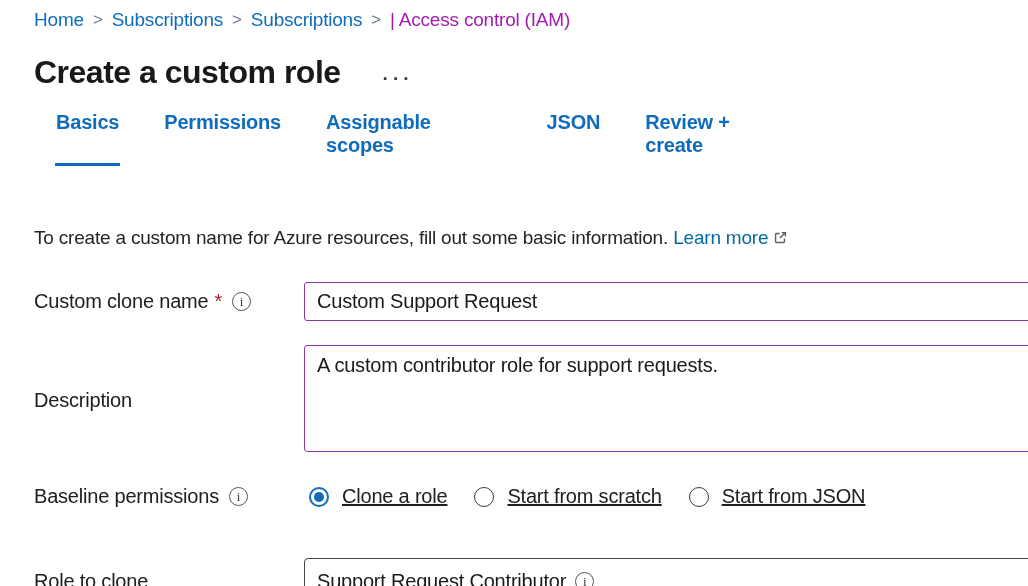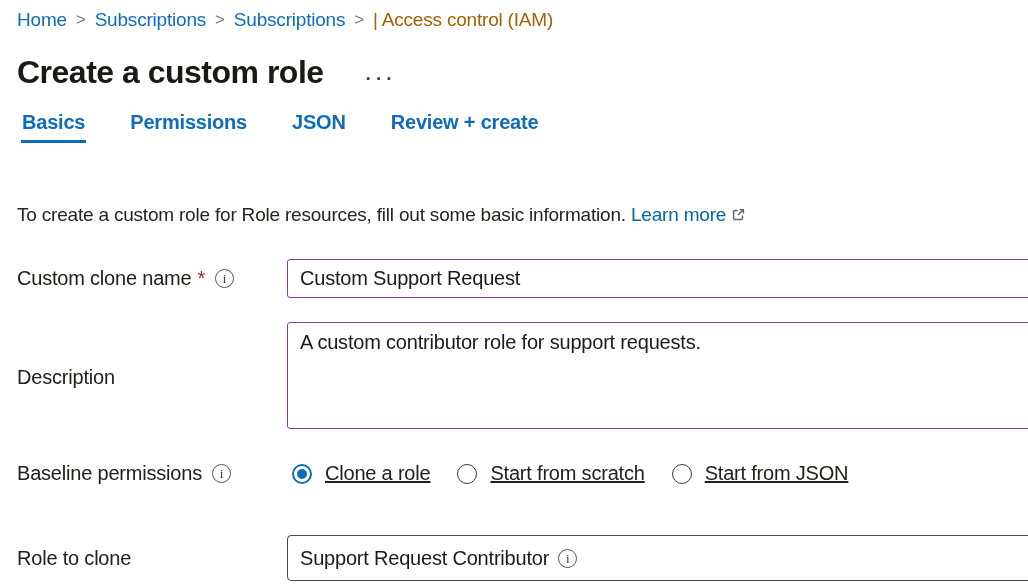--- a/index.html
+++ b/index.html
@@ -1,33 +1,33 @@
 <!DOCTYPE html>
 <html><head>
 <meta charset="utf-8">
 <style>
   * { margin:0; padding:0; box-sizing:border-box; }
   html,body { width:1028px; height:586px; overflow:hidden; background:#fff;
               font-family:"Liberation Sans","DejaVu Sans",sans-serif; color:#201f1e; }
-  .page { padding:9px 0 0 17px; width:835px; height:586px; }
+  .page { padding:9px 0 0 34px; width:835px; height:586px; }
 
   
   .breadcrumb { font-size:19px; display:flex; align-items:center; gap:9px; letter-spacing:-0.2px; }
   .crumb-link { color:#0f6cbd; text-decoration:none; cursor:pointer; }
   .crumb-sep { color:#6b7a87; font-size:17px; }
-  .crumb-current { color:#a16207; }
+  .crumb-current { color:#a21caf; }
 
   
   .title-row { margin-top:21px; display:flex; align-items:flex-end; }
   .page-title { font-size:32px; font-weight:700; color:#1a1918; letter-spacing:-0.5px; line-height:40px; }
   .more-btn { margin-left:42px; margin-bottom:4px; color:#3b3a39; font-size:19px; font-weight:700;
               letter-spacing:4px; cursor:pointer; border:none; background:none; line-height:1; }
 
   
-  .tabs { margin-top:13px; display:flex; margin-left:4px; }
+  .tabs { margin-top:13px; display:flex; margin-left:21px; }
   .tab { font-size:20px; color:#0f6cbd; padding:6px 1px 9px; margin-right:43px;
          cursor:pointer; position:relative; letter-spacing:-0.2px;font-weight:bold; }
   .tab.active { font-weight:700; }
   .tab.active::after { content:""; position:absolute; left:0; right:0; bottom:0;
                        height:3px; background:#0f6cbd; }
 
   
   .intro { margin-top:61px; font-size:19px; color:#252423; letter-spacing:-0.2px; }
   .intro a { color:#0369a1; text-decoration:none; cursor:pointer; }
   .ext-icon { display:inline-block; width:15px; height:15px; margin-left:5px; vertical-align:-1px; }
@@ -87,26 +87,27 @@
   </nav>
 
   <div class="title-row">
     <h1 class="page-title">Create a custom role</h1>
     <button class="more-btn">···</button>
   </div>
 
   <div class="tabs">
     <div class="tab active">Basics</div>
     <div class="tab">Permissions</div>
+    <div class="tab">Assignable scopes</div>
     <div class="tab">JSON</div>
     <div class="tab">Review + create</div>
   </div>
 
   <p class="intro">
-    <span>To create a custom role for Role resources, fill out some basic information.</span>
+    <span>To create a custom name for Azure resources, fill out some basic information.</span>
     <a>Learn more</a><span class="ext-icon"><svg viewBox="0 0 16 16">
           <path d="M7 3H3.7C2.8 3 2 3.8 2 4.7v7.6C2 13.2 2.8 14 3.7 14h7.6c.9 0 1.7-.8 1.7-1.7V9h-1.5v3.5h-8v-8H7V3z"></path>
           <path d="M9.2 2H14v4.8h-1.5V4.6L8 9.1 6.9 8l4.5-4.5H9.2V2z"></path>
         </svg></span>
   </p>
 
   <div class="form-row row-name">
     <div class="form-label">
       <span>Custom clone name</span>
       <span class="required">*</span>

